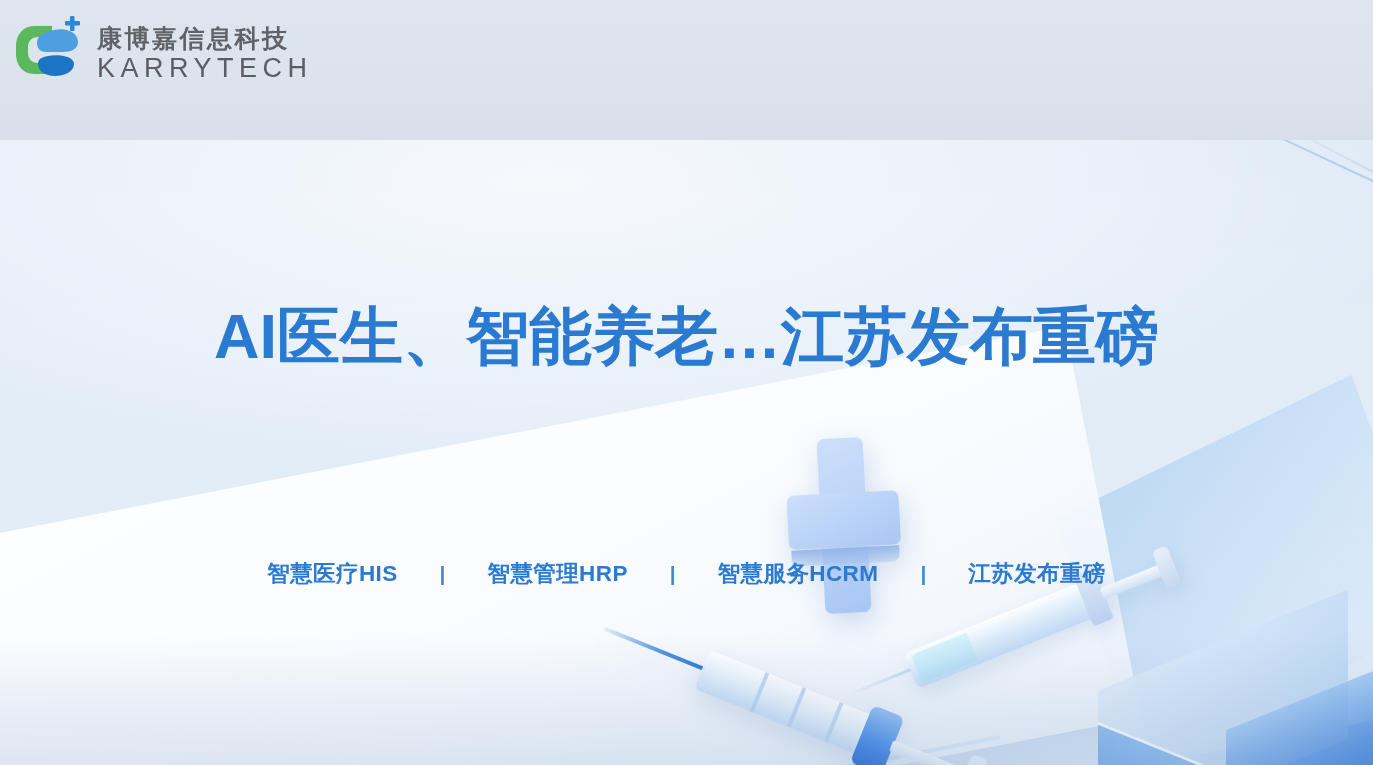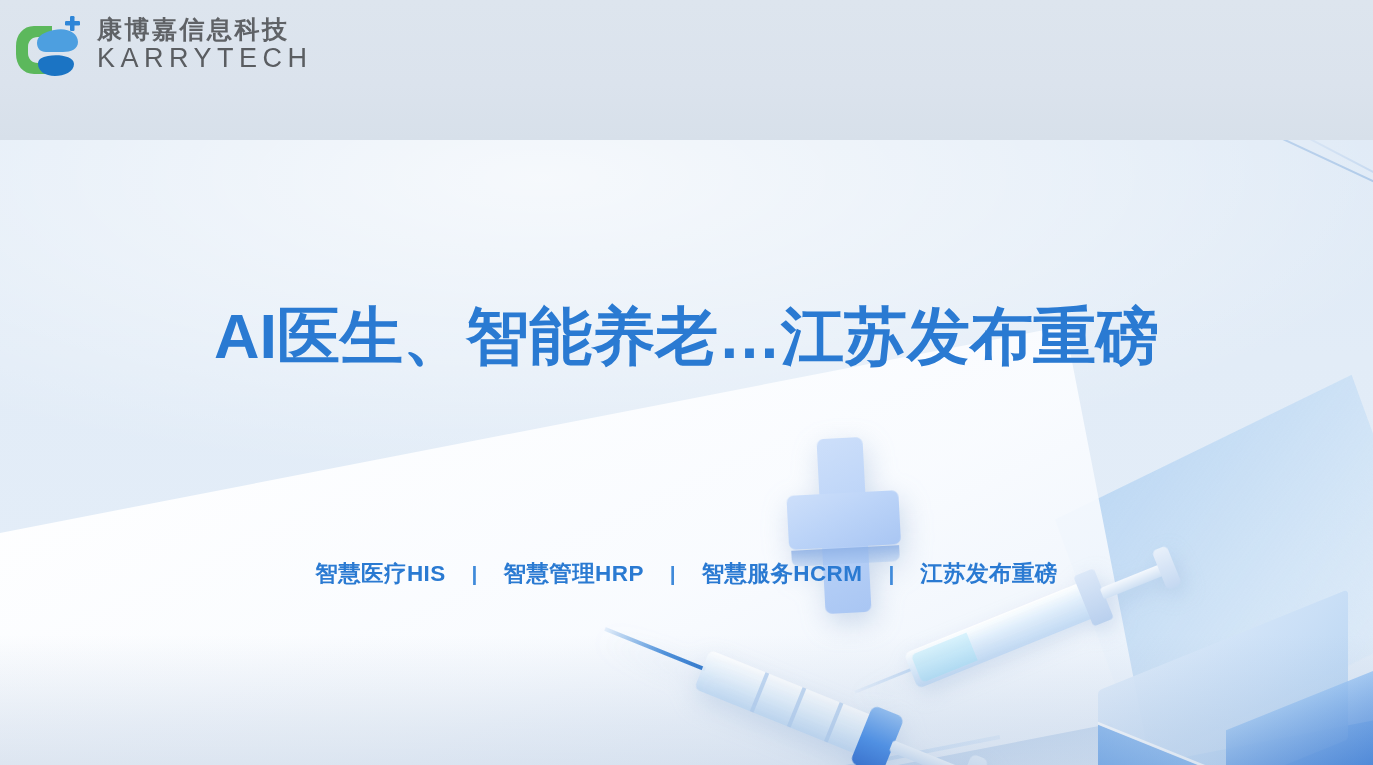--- a/index.html
+++ b/index.html
@@ -24,21 +24,21 @@
     left: 0; top: 0;
     width: 1373px;
     height: 140px;
     background: linear-gradient(180deg, #dde5ee 0%, #dbe3ed 60%, #d7e0ea 100%);
     z-index: 40;
   }
   .brand {
     position: absolute;
     left: 12px; top: 16px;
     display: flex;
-    align-items: flex-start;
+    align-items: flex-end;
     gap: 13px;
   }
   .brand-mark {
     width: 72px; height: 66px;
     position: relative;
     flex: 0 0 auto;
   }
   .brand-text { display: flex; flex-direction: column; gap: 2px; }
   .brand-cn {
     font-size: 25px;
@@ -311,21 +311,21 @@
   }
   .hero-title .tline { display: block; white-space: nowrap; }
 
   .hero-nav {
     position: absolute;
     left: 0; top: 418px;
     width: 1373px;
     display: flex;
     justify-content: center;
     align-items: center;
-    gap: 0px;
+    gap: 16px;
     pointer-events: auto;
   }
   .nav-item {
     color: #2a7ad2;
     font-weight: 700;
     font-size: 22.5px;
     letter-spacing: 0.4px;
     padding: 0 22px;
     white-space: nowrap;
     cursor: pointer;

